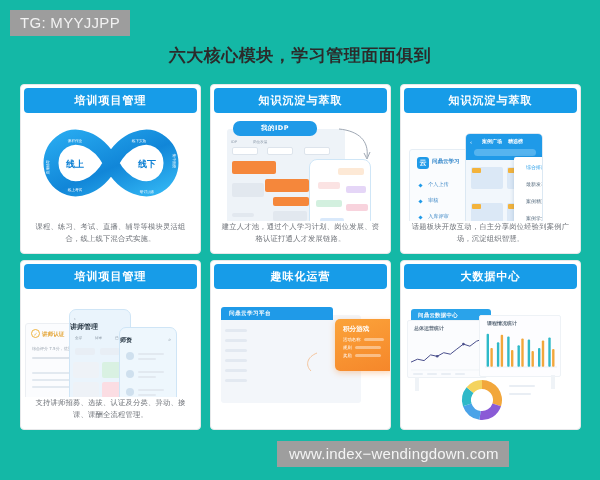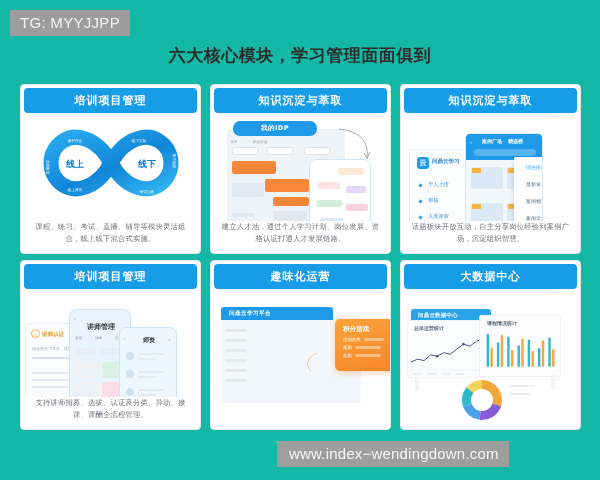--- a/index.html
+++ b/index.html
@@ -140,21 +140,21 @@
   .c4-slider{position:absolute;left:6px;top:33px;width:48px;height:1.5px;background:#dde3ea;border-radius:1px;}
   .c4-knob{position:absolute;left:43px;top:30px;width:7px;height:7px;border-radius:50%;background:#1f7fe0;}
   .c4-ph1{
     position:absolute; left:48px; top:20px; width:62px; height:96px;
     background:#eaf4fc; border:1px solid #cfe5f6; border-radius:7px; overflow:hidden;
   }
   .c4-ph2{
     position:absolute; left:98px; top:38px; width:58px; height:80px;
     background:#eef7fd; border:1px solid #cfe5f6; border-radius:7px; overflow:hidden;
   }
-  .ph-title{ text-align:center; font-weight:bold; color:#2b3a47; }
+  .ph-title{ font-weight:bold; color:#2b3a47; }
   .c4-tag{position:absolute;border-radius:2px;}
   .c4-av{position:absolute;width:8px;height:8px;border-radius:50%;background:#cfe0ee;}
   .c4-line{position:absolute;height:2px;background:#e2e9f0;border-radius:1px;}
 
   
   .c5-board{
     position:absolute; left:10px; top:26px; width:140px; height:88px;
     background:#f3f6fa; border-radius:3px;
   }
   .c5-head{

